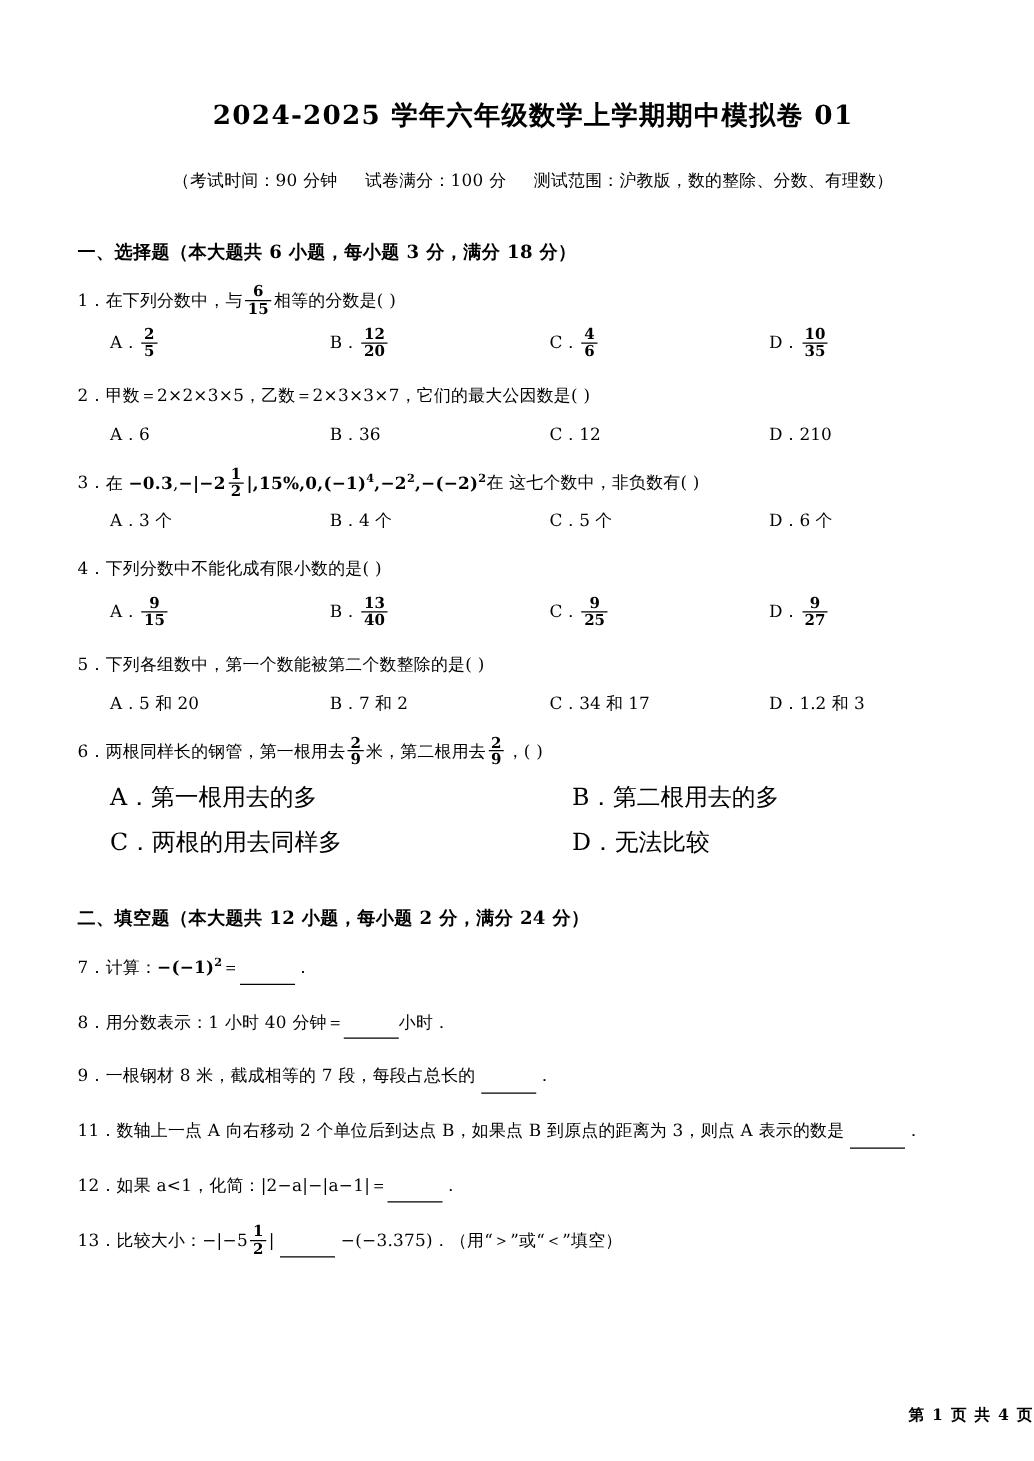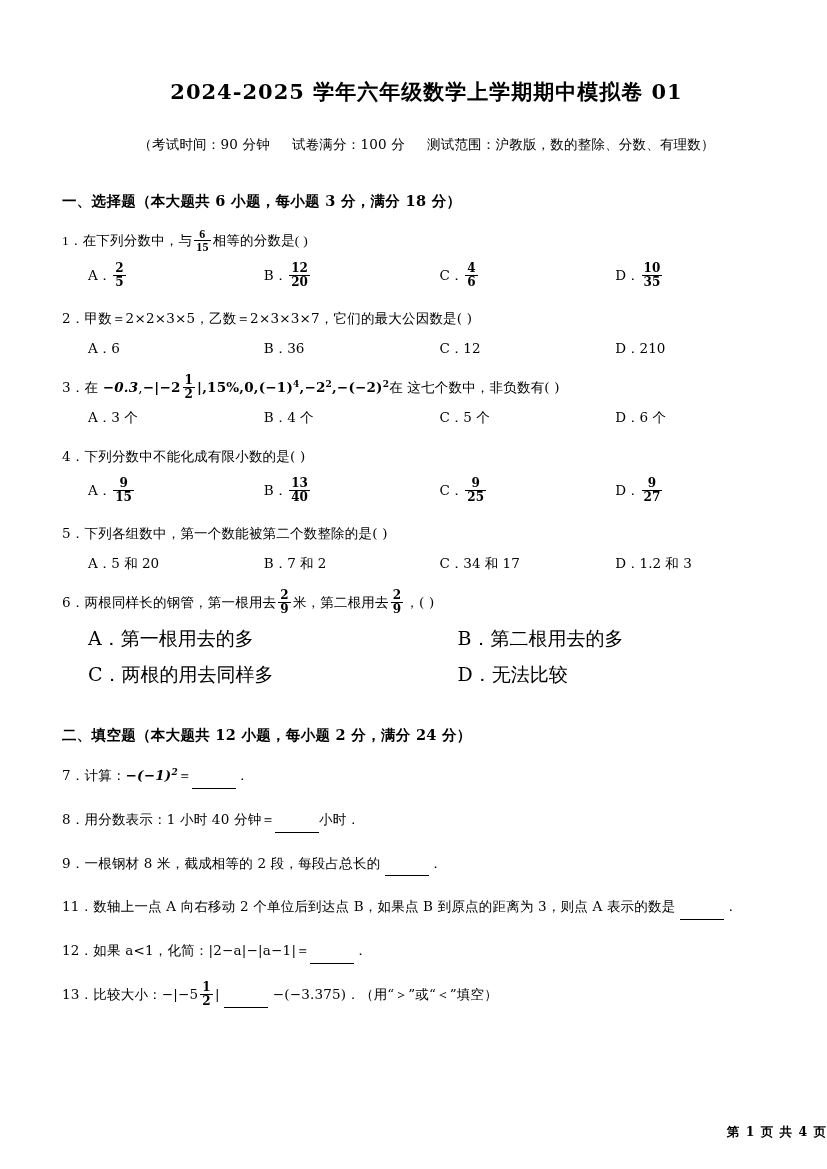--- a/index.html
+++ b/index.html
@@ -49,21 +49,20 @@
     letter-spacing: 0.3px;
   }
   .q {
     font-size: 13.5px;
     margin-top: 17px;
     line-height: 1.9;
     letter-spacing: 0.2px;
   }
   .q-stem {
     display: block;
-    font-family: Liberation Serif, serif;
   }
   .opts {
     display: flex;
     margin-top: 8px;
     padding-left: 26px;
     font-size: 13.5px;
   }
   .opts.four > div {
     width: 25%;
     box-sizing: border-box;
@@ -98,21 +97,20 @@
     padding: 0 2px;
     font-weight: bold;
   }
   .frac .den {
     display: block;
     border-top: 1.2px solid #000;
     padding: 0 2px;
     font-weight: bold;
   }
   .it {
-    font-style: italic;
     font-weight: bold;
   }
   .bd {
     font-weight: bold;
   }
   sup {
     font-size: 9px;
     vertical-align: super;
   }
   .ul {
@@ -225,21 +223,21 @@
 
   <div class="fill-q">
     <span>7．</span><span>计算：</span><span class="bd it"><span>−(−1)</span><sup>2</sup></span><span>＝</span><span class="ul m"></span><span>．</span>
   </div>
 
   <div class="fill-q">
     <span>8．</span><span>用分数表示：1 小时 40 分钟＝</span><span class="ul m"></span><span>小时．</span>
   </div>
 
   <div class="fill-q">
-    <span>9．</span><span>一根钢材 8 米，截成相等的 2 段，每段占总长的</span>&nbsp;<span class="ul m"></span><span>．</span>
+    <span>9．</span><span>一根钢材 8 米，截成相等的 7 段，每段占总长的</span>&nbsp;<span class="ul m"></span><span>．</span>
   </div>
 
 
   <div class="fill-q">
     <span>11．</span><span>数轴上一点 A 向右移动 2 个单位后到达点 B，如果点 B 到原点的距离为 3，则点 A 表示的数是</span>&nbsp;<span class="ul m"></span><span>．</span>
   </div>
 
   <div class="fill-q">
     <span>12．</span><span>如果 a&lt;1，化简：|2−a|−|a−1|＝</span><span class="ul m"></span><span>．</span>
   </div>

